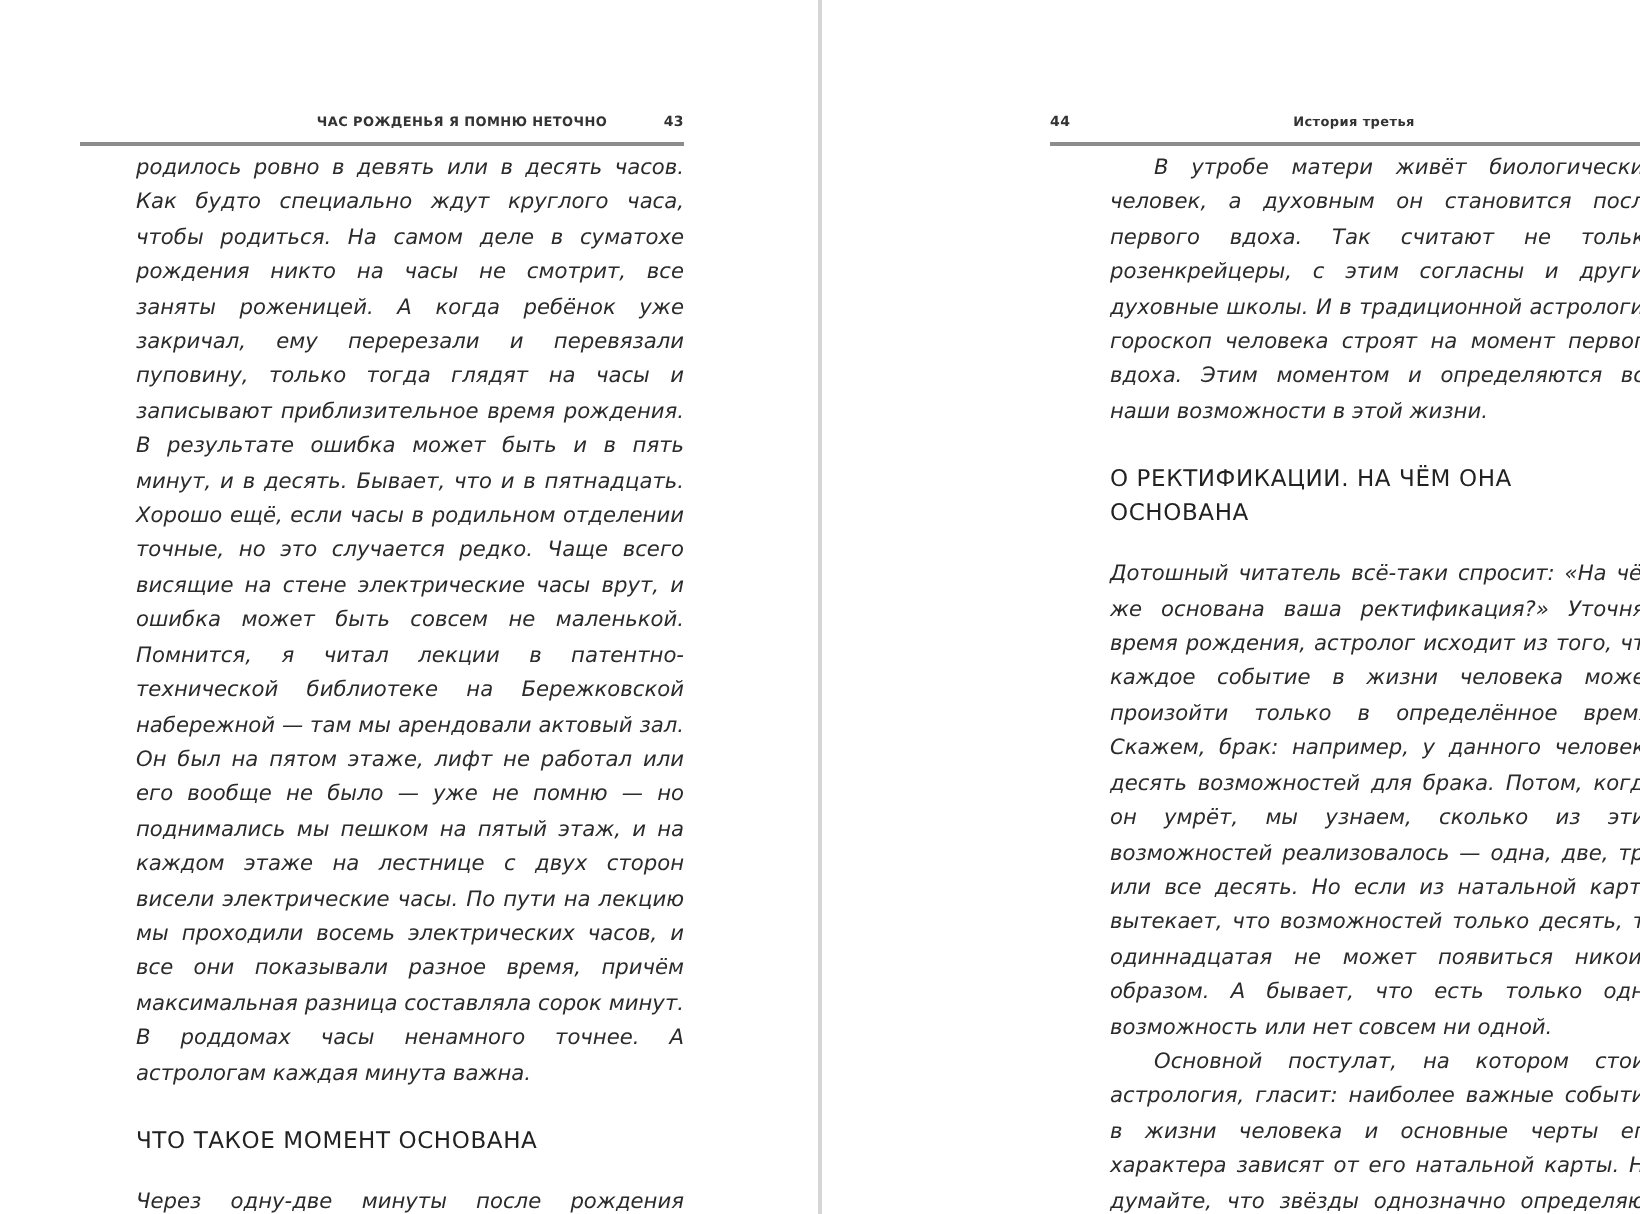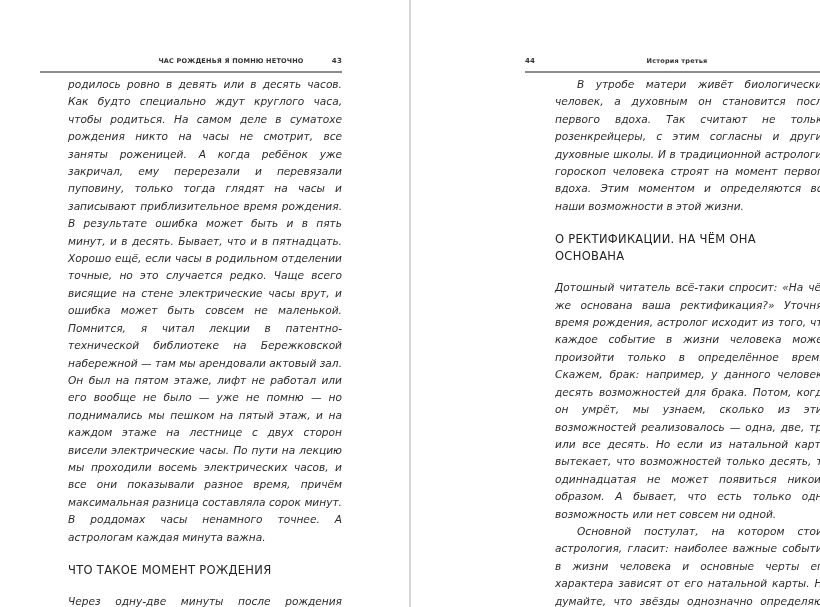--- a/index.html
+++ b/index.html
@@ -37,21 +37,21 @@
 <div class="gutter"></div>
 
 <div class="page left">
   <div class="running-head" style="left:120px; width:222px;">
     <span class="title">ЧАС РОЖДЕНЬЯ Я ПОМНЮ НЕТОЧНО</span>
     <span class="num" style="right:0;text-align:right;">43</span>
   </div>
   <div class="rule" style="left:40px; width:302px;"></div>
   <div class="text" style="left:68px; width:274px;">
     <p>родилось ровно в девять или в десять часов. Как будто специально ждут круглого часа, чтобы родиться. На самом деле в суматохе рождения никто на часы не смотрит, все заняты роженицей. А когда ребёнок уже закричал, ему перерезали и перевязали пуповину, только тогда глядят на часы и записывают приблизительное время рождения. В результате ошибка может быть и в пять минут, и в десять. Бывает, что и в пятнадцать. Хорошо ещё, если часы в родильном отделении точные, но это случается редко. Чаще всего висящие на стене электрические часы врут, и ошибка может быть совсем не маленькой. Помнится, я читал лекции в патентно-технической библиотеке на Бережковской набережной — там мы арендовали актовый зал. Он был на пятом этаже, лифт не работал или его вообще не было — уже не помню — но поднимались мы пешком на пятый этаж, и на каждом этаже на лестнице с двух сторон висели электрические часы. По пути на лекцию мы проходили восемь электрических часов, и все они показывали разное время, причём максимальная разница составляла сорок минут. В роддомах часы ненамного точнее. А астрологам каждая минута важна.</p>
-    <h2>ЧТО ТАКОЕ МОМЕНТ РОЖДЕНИЯ</h2>
+    <h2>ЧТО ТАКОЕ МОМЕНТ ОСНОВАНА</h2>
     <p>Через одну-две минуты после рождения ребёнку пережимают пуповину при помощи двух стерильных зажимов, между которыми её перерезают. Как только прерывается кровоток по сосудам пуповины, малыш совершает свой первый вдох.</p>
 
   </div>
 </div>
 
 <div class="page right">
   <div class="running-head" style="left:70px; width:304px;">
     <span class="num" style="left:0;">44</span>
     <span class="title">История третья</span>
   </div>

